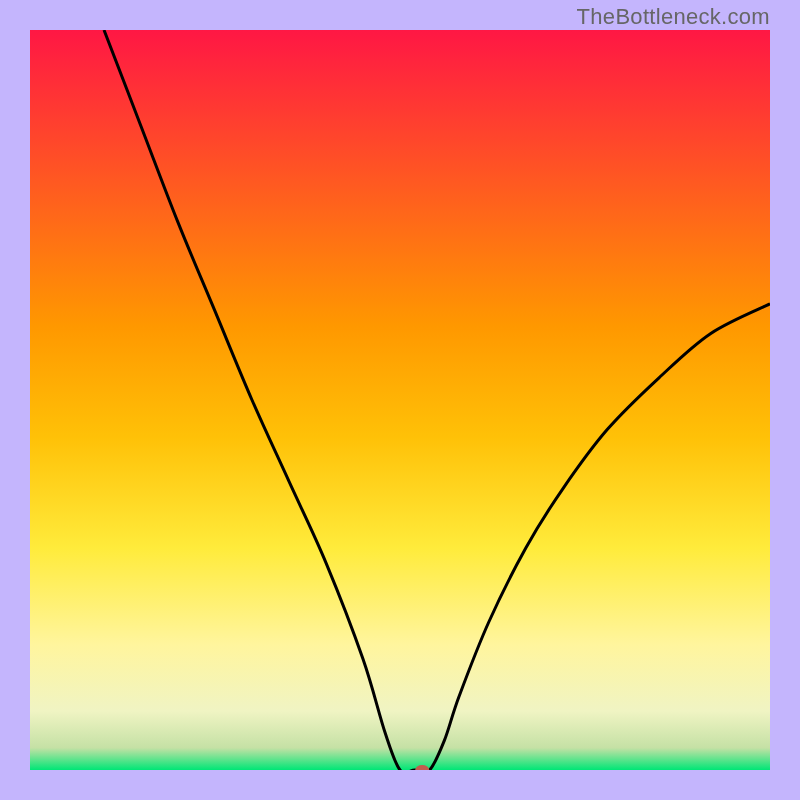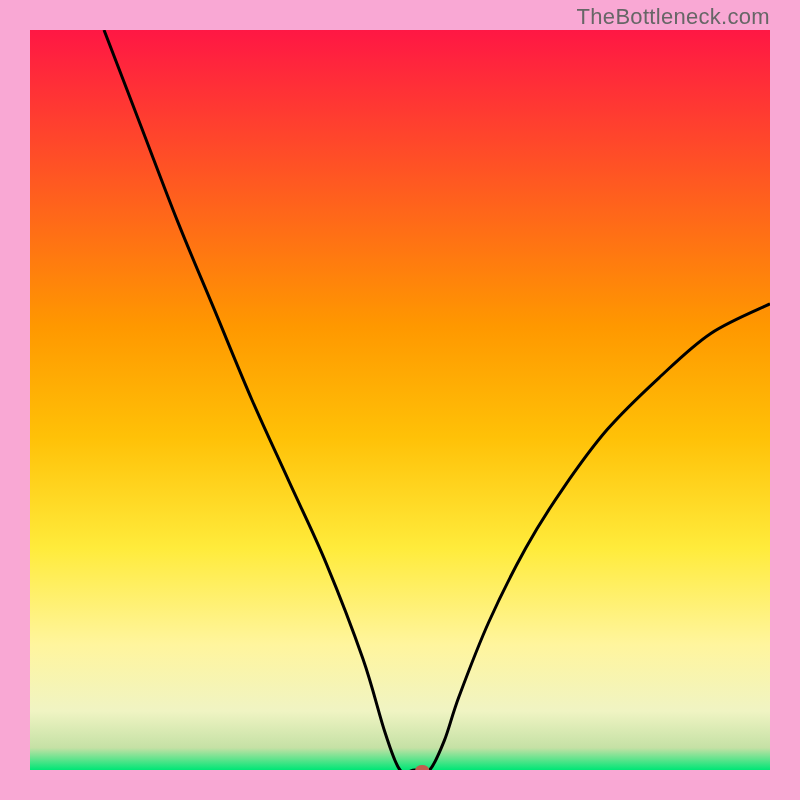--- a/index.html
+++ b/index.html
@@ -10,21 +10,21 @@
     background: #000;
     font-family: Arial, Helvetica, sans-serif;
     overflow: hidden;
   }
   .frame {
     position: absolute;
     top: 0;
     left: 0;
     width: 800px;
     height: 800px;
-    background: #f9a8d4;
+    background: #c4b5fd;
   }
   .plot-area {
     position: absolute;
     top: 30px;
     left: 30px;
     width: 740px;
     height: 740px;
     overflow: hidden;
   }
   .watermark {

